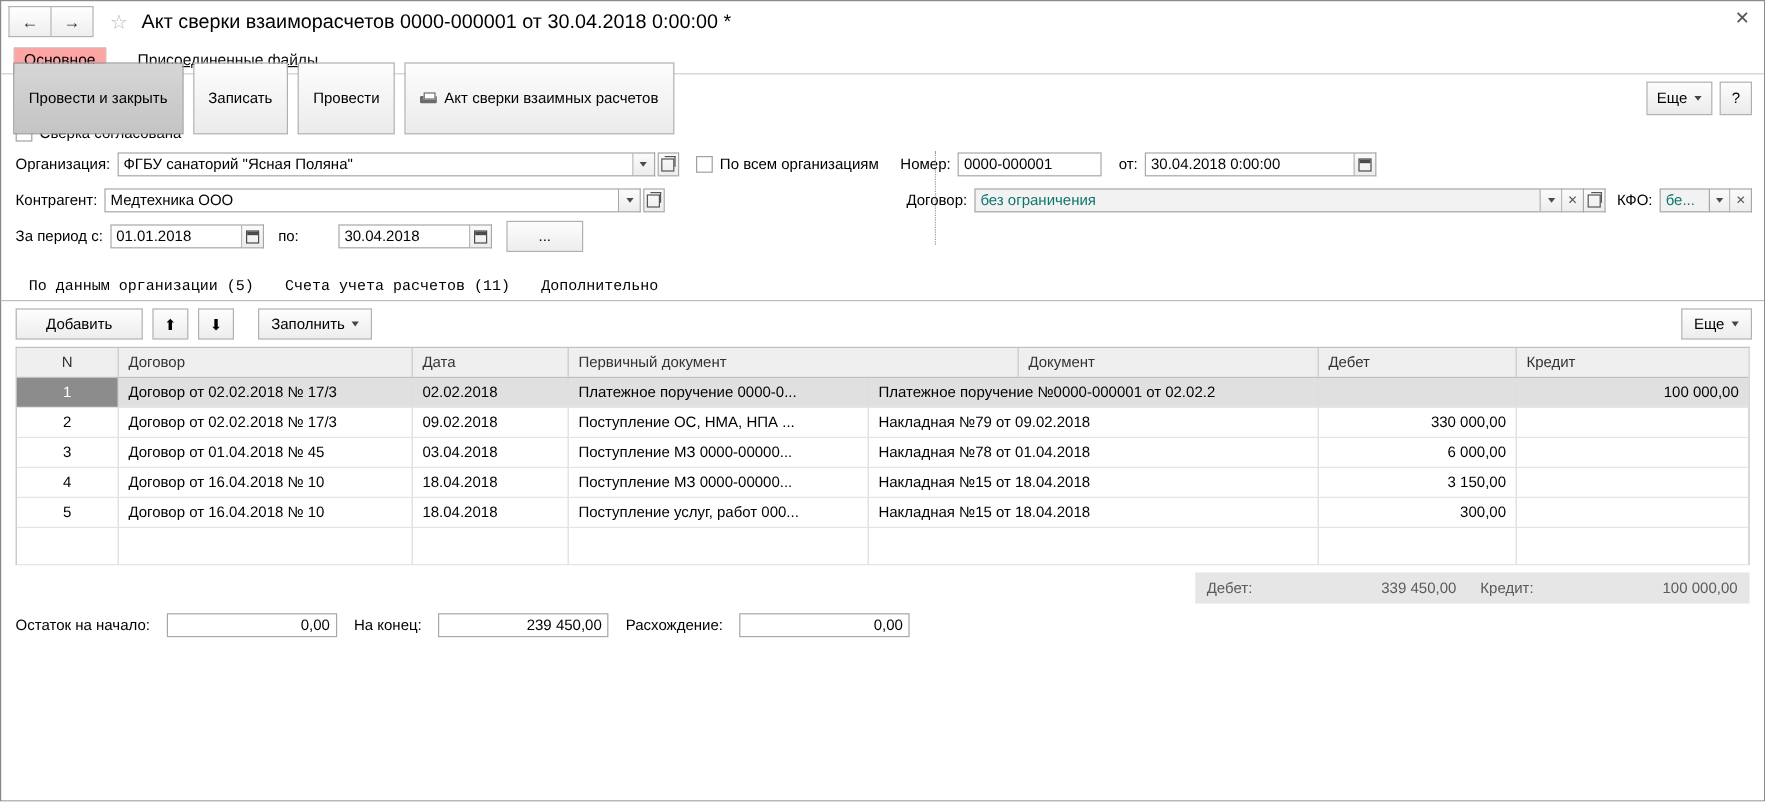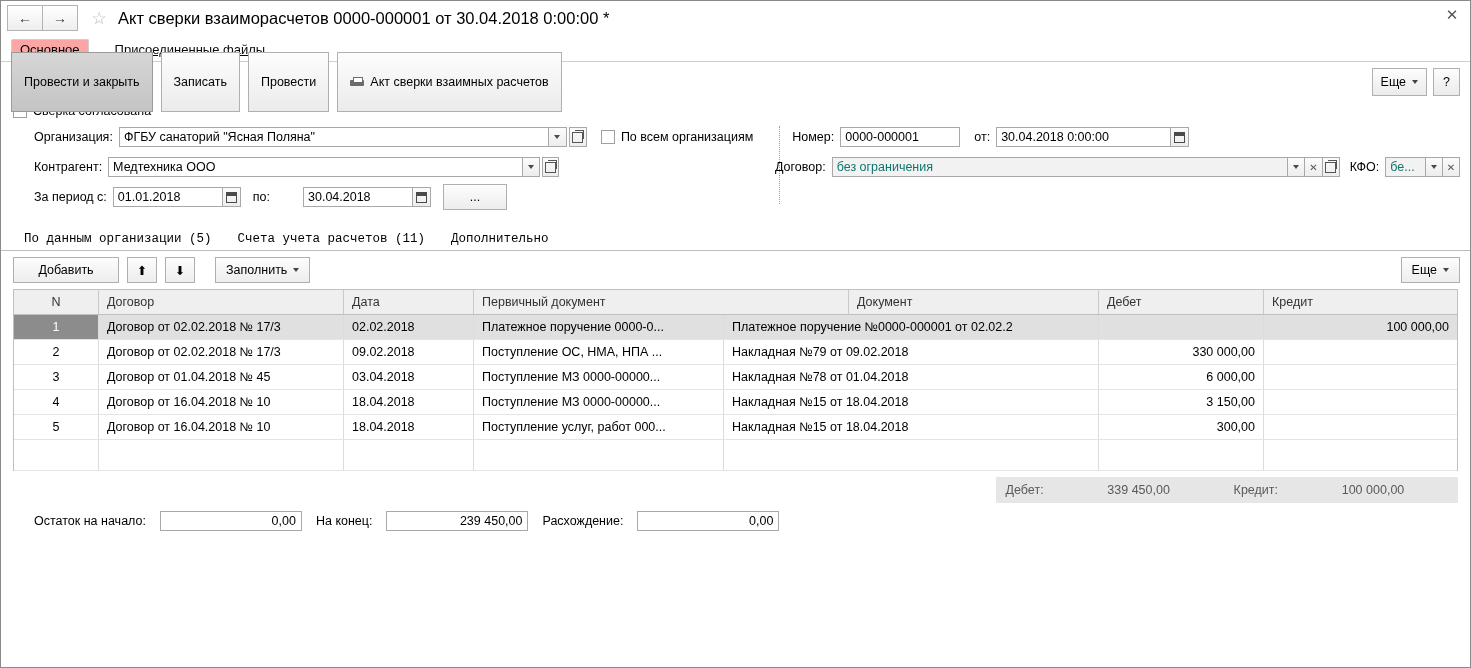--- a/index.html
+++ b/index.html
@@ -166,21 +166,20 @@
   .frow {
     display: flex;
     align-items: center;
     height: 26px;
     margin-bottom: 4px;
   }
   .flabel {
     font-size: 12.5px;
     white-space: nowrap;
     margin-right: 6px;
-    margin-left: 21px;
   }
   .inp {
     height: 20px;
     border: 1px solid #a8a8a8;
     background: #fff;
     font-size: 12.5px;
     display: flex; align-items: center;
     padding: 0 4px;
     box-sizing: border-box;
     white-space: nowrap;
@@ -324,21 +323,21 @@
   }
   .tot-box {
     background: #e6e6e6;
     display: flex;
     align-items: center;
     height: 26px;
     font-size: 12.5px;
     color: #5a5a5a;
   }
   .tot-lab { padding: 0 10px; }
-  .tot-val { padding: 0 10px; text-align: center; }
+  .tot-val { padding: 0 10px; text-align: right; }
 
   
   .footer {
     display: flex;
     align-items: center;
     gap: 8px;
     padding: 8px 12px 6px 12px;
   }
   .f-inp {
     height: 20px;

